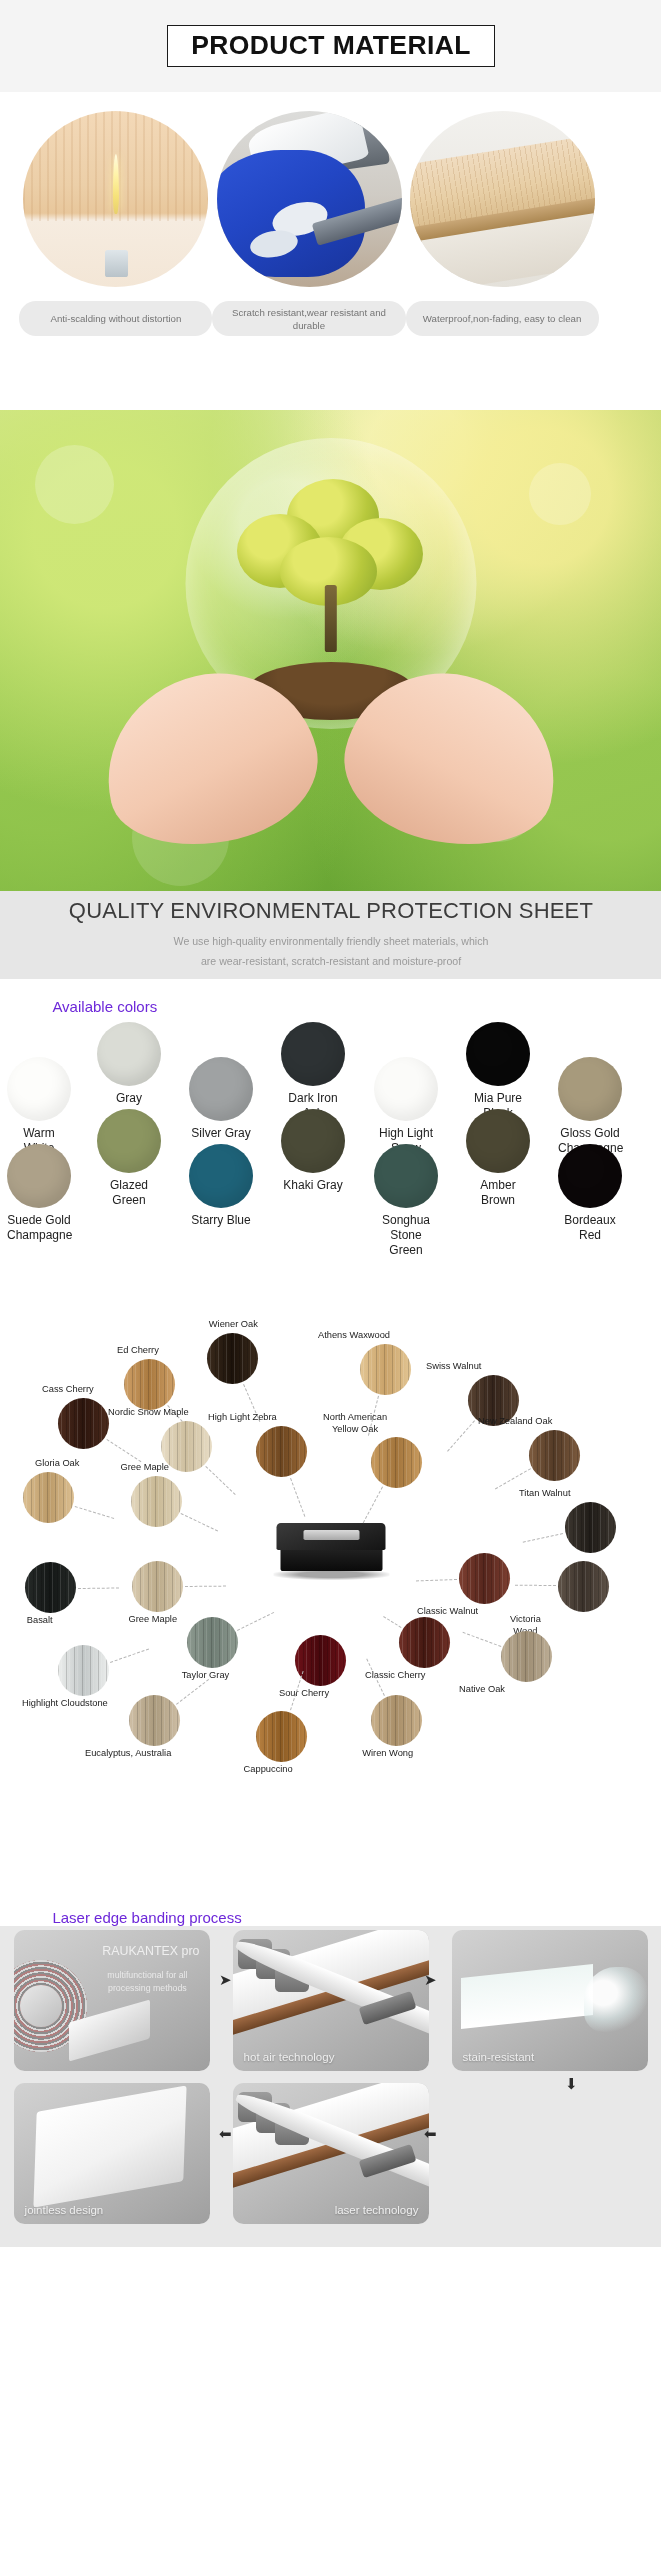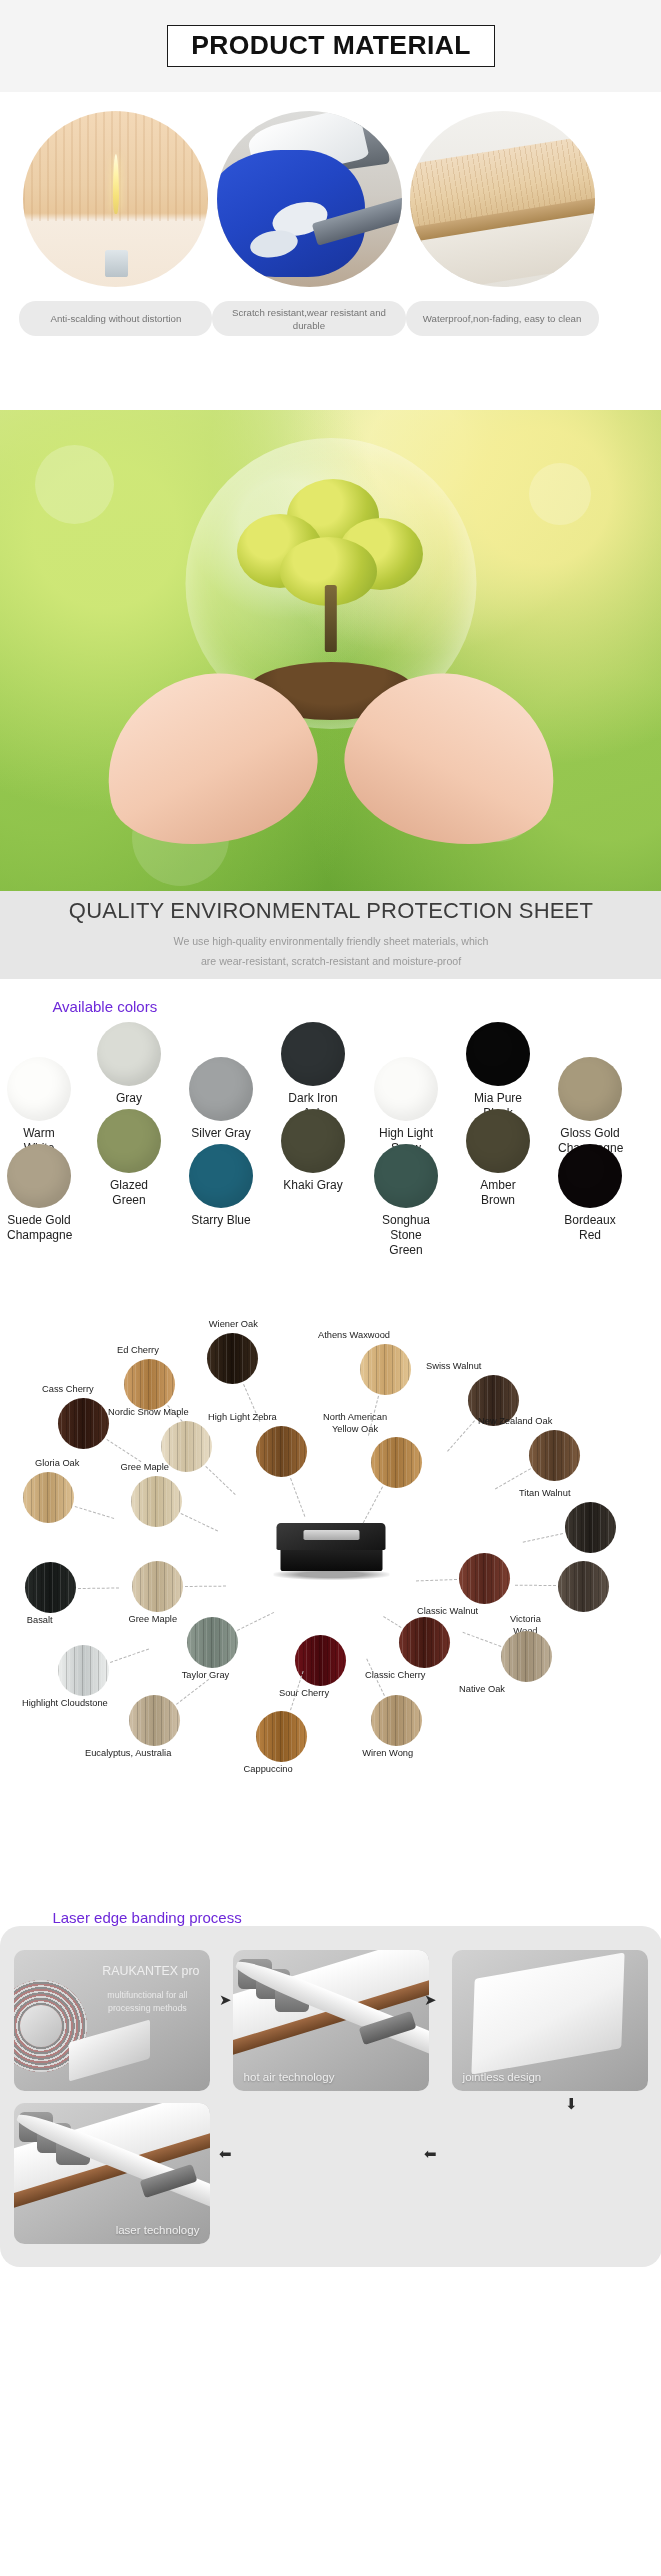--- a/index.html
+++ b/index.html
@@ -142,21 +142,21 @@
     background:linear-gradient(160deg,#3b3b3b,#141414); border-radius:4.4px 4.4px 1.8px 1.8px; }
   .center-box .slot { position:absolute; left:26.5px; top:6.2px; width:56px; height:10.6px;
     background:linear-gradient(180deg,#d9d9d9,#a8a8a8); border-radius:1.8px; }
   .center-box .base { position:absolute; left:3.5px; top:25px; width:102px; height:23px;
     background:linear-gradient(180deg,#222,#0a0a0a); border-radius:2.6px; }
   .center-box .shadow { position:absolute; left:-3.5px; top:46px; width:116px; height:10.6px;
     background:radial-gradient(ellipse at 50% 50%, rgba(0,0,0,.35) 0 40%, rgba(0,0,0,0) 75%); }
   .dash { position:absolute; border-top:0.9px dashed #b6b6b6; transform-origin:0 0; }
 
   
-  .laser-wrap { width:662px; background:#e8e8e8; padding:24px 14px 23px;border-radius:20px; }
+  .laser-wrap { width:662px; background:#e8e8e8; padding:4px 14px 23px; }
   .laser-grid { display:grid; grid-template-columns:repeat(3,1fr); gap:12.4px 23px; position:relative; }
   .tile { position:relative; height:141px; border-radius:10.6px; overflow:hidden;
     background:linear-gradient(150deg,#d2d2d2 0%,#bdbdbd 45%,#9f9f9f 100%); }
   .tile .cap { position:absolute; left:10.6px; bottom:8px; font-size:11.5px;
     color:#efefef; text-shadow:0 0.9px 1.8px rgba(0,0,0,.25); }
   .tile .cap.right { left:auto; right:10.6px; }
   .tile .sub { position:absolute; right:10.6px; top:39px; width:104px; text-align:center;
     font-size:8.8px; color:#e9e9e9; line-height:1.45; }
   .tile .brand { position:absolute; right:10.6px; top:14px; font-size:12.4px; color:#efefef; }
   .roll { position:absolute; left:-19.4px; top:30px; width:92px; height:92px;
@@ -530,20 +530,25 @@
           <span></span>
           <span></span>
           <span></span>
         </div>
       <div class="band-strip"></div>
         <div class="nozzle"></div>
       <div class="cap">hot air technology</div>
     </div>
 
 
+    <div class="tile">
+      <div class="water"></div>
+        <div class="splash"></div>
+      <div class="cap">stain-resistant</div>
+    </div>
 
     <div class="tile">
       <div class="slab"></div>
       <div class="cap">jointless design</div>
     </div>
 
     <div class="tile">
       <div class="board-white"></div>
         <div class="board-core"></div>
       <div class="wheel-set">

